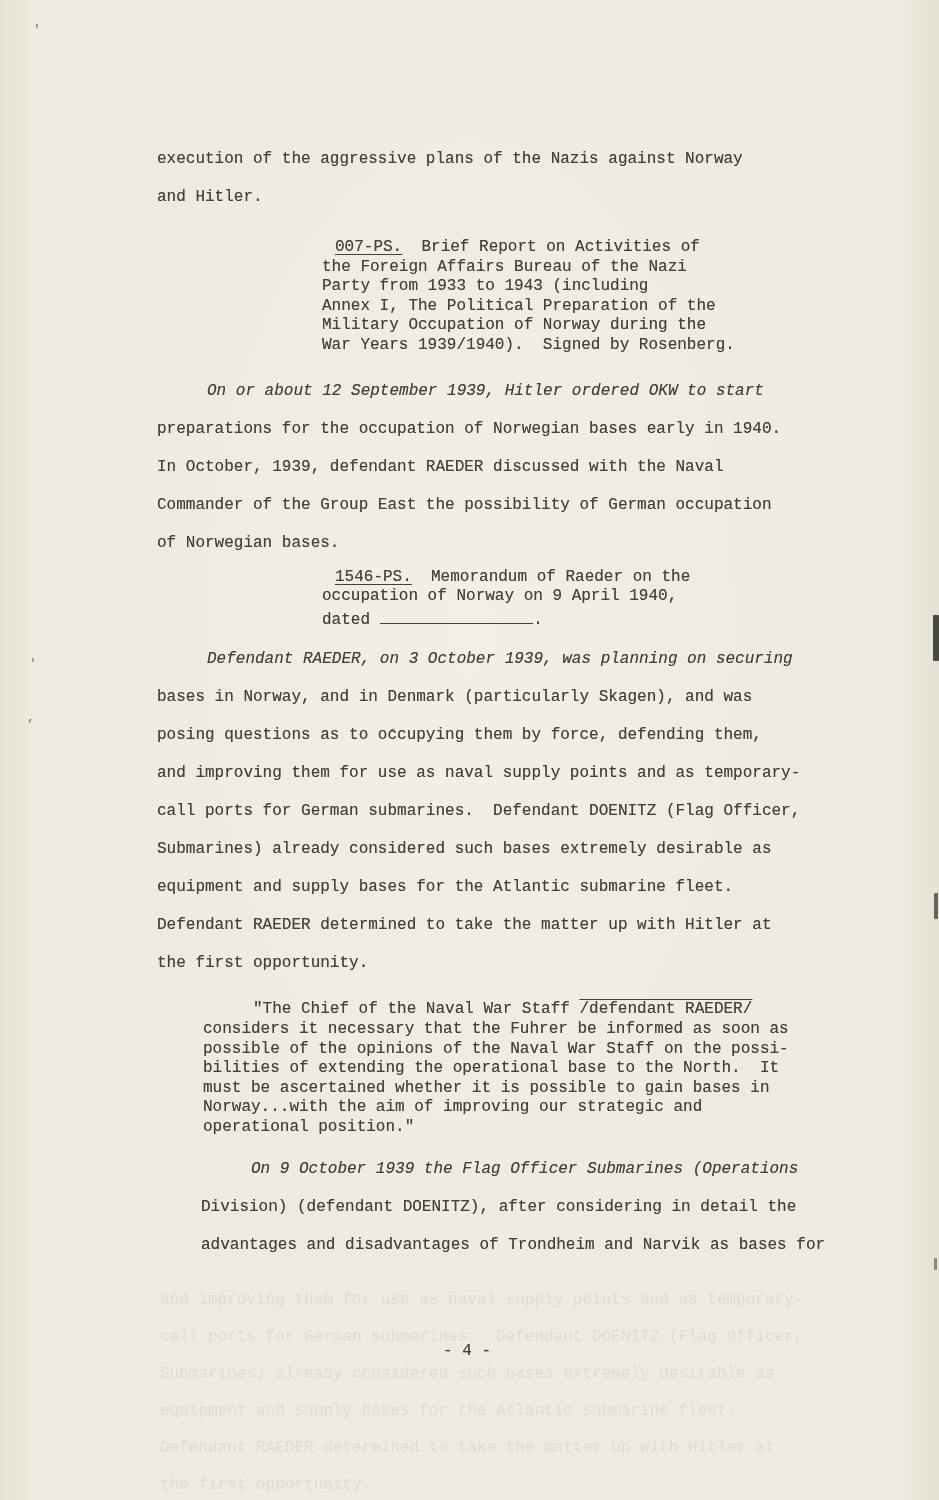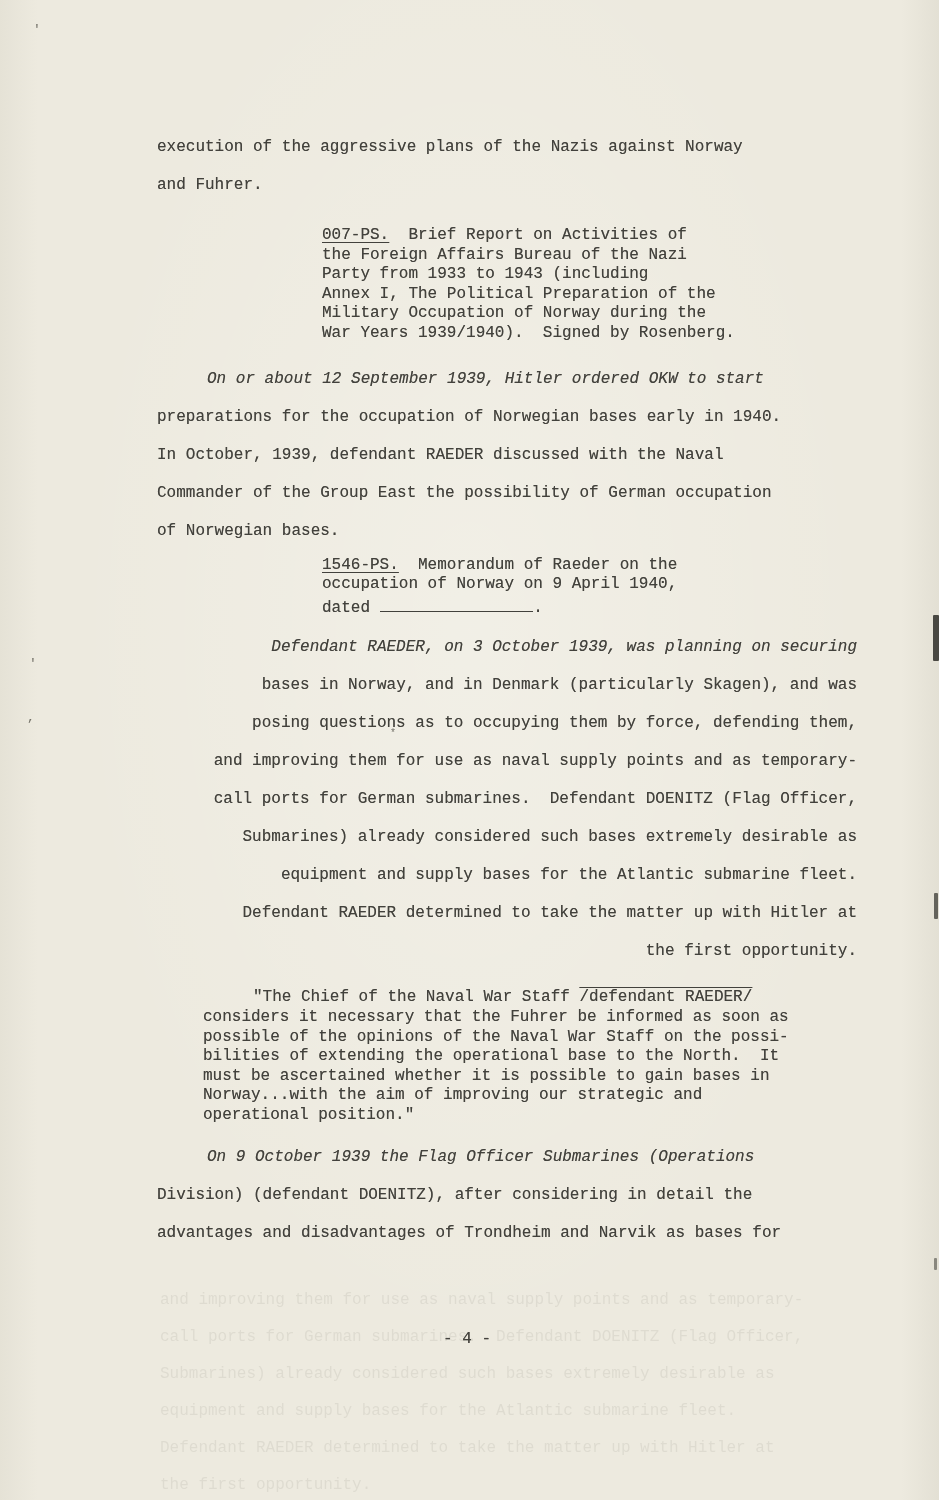--- a/index.html
+++ b/index.html
@@ -17,48 +17,48 @@
       #ece9de;
     font-family: "Liberation Mono", "DejaVu Sans Mono", monospace;
     color: #42413c;
   }
   #page {
     position: absolute;
     inset: 0;
   }
   #doc-blocks {
     position: absolute;
-    top: 0; left: 0;
+    top: 12px; left: 0;
     padding: 128px 0 0 157px;
     width: 700px;
     font-size: 16px;
     text-shadow: 0 0 0.6px rgba(55,54,48,0.55);
   }
   .block { white-space: pre; }
   .block.paragraph { line-height: 38px; }
   .block.citation  { line-height: 19.6px; margin-left: 165px; }
   .block.quote     { line-height: 19.6px; margin-left: 46px; }
   .paragraph .first-indent { text-indent: 50px; font-style: italic; }
   .quote .first-indent     { text-indent: 50px; }
-  .u { text-decoration: underline; text-underline-offset: 3px; text-decoration-thickness: 1px; }
+  .u { text-decoration: underline; text-underline-offset: 3px; text-decoration-thickness: 1px; margin-left: 13px; }
   .o { text-decoration: overline; text-decoration-thickness: 1px; }
   .blank {
     display: inline-block;
     height: 1em;
     border-bottom: 1px solid #42413c;
     vertical-align: baseline;
   }
   
   [data-name="citation-007-ps"]            { margin-top: 22px; }
   [data-name="paragraph-sept-1939"]        { margin-top: 16px; }
   [data-name="citation-1546-ps"]           { margin-top: 6px; }
-  [data-name="paragraph-raeder-planning"]  { margin-top: 10px; text-align: right; }
+  [data-name="paragraph-raeder-planning"]  { margin-top: 10px; }
   [data-name="quote-naval-war-staff"]      { margin-top: 18px; }
   [data-name="citation-c-122"]             { margin-top: 20px; }
-  [data-name="paragraph-doenitz-october"]  { margin-top: 12px; }
+  [data-name="paragraph-doenitz-october"]  { margin-top: 12px; margin-left: 44px; }
   #page-number {
     margin-top: 78px;
     width: 620px;
     text-align: center;
     font-size: 16px;
   }
   
   #bleedthrough {
     position: absolute;
     top: 1282px;
@@ -87,21 +87,21 @@
     font-size: 13px;
     opacity: 0.8;
   }
 </style>
 </head>
 <body>
 
 <div id="page" data-name="document-page">
 
   <div id="doc-blocks" data-name="typewritten-text">
-      <div class="block paragraph" data-name="paragraph-intro"><div class="line" data-name="text-line"><span>execution of the aggressive plans of the Nazis against Norway</span></div><div class="line" data-name="text-line"><span>and Fuhrer.</span></div></div>
+      <div class="block paragraph" data-name="paragraph-intro"><div class="line" data-name="text-line"><span>execution of the aggressive plans of the Nazis against Norway</span></div><div class="line" data-name="text-line"><span>and Hitler.</span></div></div>
       <div class="block citation" data-name="citation-007-ps"><div class="line" data-name="text-line"><span class="u">007-PS.</span><span>  Brief Report on Activities of</span></div><div class="line" data-name="text-line"><span>the Foreign Affairs Bureau of the Nazi</span></div><div class="line" data-name="text-line"><span>Party from 1933 to 1943 (including</span></div><div class="line" data-name="text-line"><span>Annex I, The Political Preparation of the</span></div><div class="line" data-name="text-line"><span>Military Occupation of Norway during the</span></div><div class="line" data-name="text-line"><span>War Years 1939/1940).  Signed by Rosenberg.</span></div></div>
       <div class="block paragraph" data-name="paragraph-sept-1939"><div class="line first-indent" data-name="text-line"><span>On or about 12 September 1939, Hitler ordered OKW to start</span></div><div class="line" data-name="text-line"><span>preparations for the occupation of Norwegian bases early in 1940.</span></div><div class="line" data-name="text-line"><span>In October, 1939, defendant RAEDER discussed with the Naval</span></div><div class="line" data-name="text-line"><span>Commander of the Group East the possibility of German occupation</span></div><div class="line" data-name="text-line"><span>of Norwegian bases.</span></div></div>
       <div class="block citation" data-name="citation-1546-ps"><div class="line" data-name="text-line"><span class="u">1546-PS.</span><span>  Memorandum of Raeder on the</span></div><div class="line" data-name="text-line"><span>occupation of Norway on 9 April 1940,</span></div><div class="line" data-name="text-line"><span>dated </span><span class="blank" style="width: 16ch;"></span><span>.</span></div></div>
       <div class="block paragraph" data-name="paragraph-raeder-planning"><div class="line first-indent" data-name="text-line"><span>Defendant RAEDER, on 3 October 1939, was planning on securing</span></div><div class="line" data-name="text-line"><span>bases in Norway, and in Denmark (particularly Skagen), and was</span></div><div class="line" data-name="text-line"><span>posing questions as to occupying them by force, defending them,</span></div><div class="line" data-name="text-line"><span>and improving them for use as naval supply points and as temporary-</span></div><div class="line" data-name="text-line"><span>call ports for German submarines.  Defendant DOENITZ (Flag Officer,</span></div><div class="line" data-name="text-line"><span>Submarines) already considered such bases extremely desirable as</span></div><div class="line" data-name="text-line"><span>equipment and supply bases for the Atlantic submarine fleet.</span></div><div class="line" data-name="text-line"><span>Defendant RAEDER determined to take the matter up with Hitler at</span></div><div class="line" data-name="text-line"><span>the first opportunity.</span></div></div>
       <div class="block quote" data-name="quote-naval-war-staff"><div class="line first-indent" data-name="text-line"><span>"The Chief of the Naval War Staff </span><span class="o">/defendant RAEDER/</span></div><div class="line" data-name="text-line"><span>considers it necessary that the Fuhrer be informed as soon as</span></div><div class="line" data-name="text-line"><span>possible of the opinions of the Naval War Staff on the possi-</span></div><div class="line" data-name="text-line"><span>bilities of extending the operational base to the North.  It</span></div><div class="line" data-name="text-line"><span>must be ascertained whether it is possible to gain bases in</span></div><div class="line" data-name="text-line"><span>Norway...with the aim of improving our strategic and</span></div><div class="line" data-name="text-line"><span>operational position."</span></div></div>
       <div class="block paragraph" data-name="paragraph-doenitz-october"><div class="line first-indent" data-name="text-line"><span>On 9 October 1939 the Flag Officer Submarines (Operations</span></div><div class="line" data-name="text-line"><span>Division) (defendant DOENITZ), after considering in detail the</span></div><div class="line" data-name="text-line"><span>advantages and disadvantages of Trondheim and Narvik as bases for</span></div></div>
       <div id="page-number" data-name="page-number">- 4 -</div>
     </div>
 
   <div id="bleedthrough" data-name="bleedthrough-ghost-text"><div data-name="bleedthrough-line">and improving them for use as naval supply points and as temporary-</div><div data-name="bleedthrough-line">call ports for German submarines.  Defendant DOENITZ (Flag Officer,</div><div data-name="bleedthrough-line">Submarines) already considered such bases extremely desirable as</div><div data-name="bleedthrough-line">equipment and supply bases for the Atlantic submarine fleet.</div><div data-name="bleedthrough-line">Defendant RAEDER determined to take the matter up with Hitler at</div><div data-name="bleedthrough-line">the first opportunity.</div></div>

